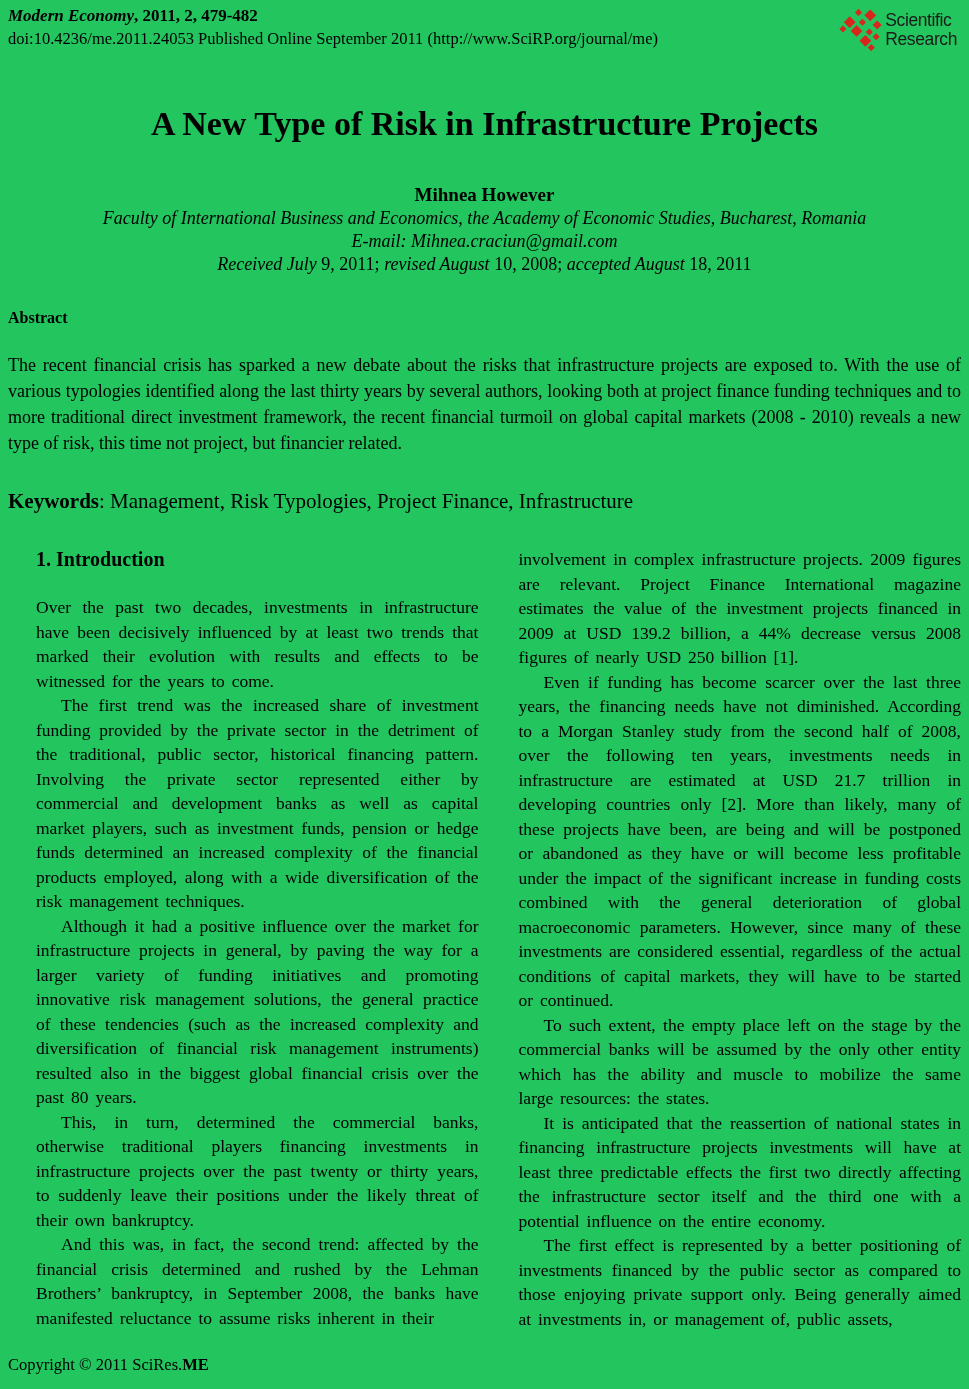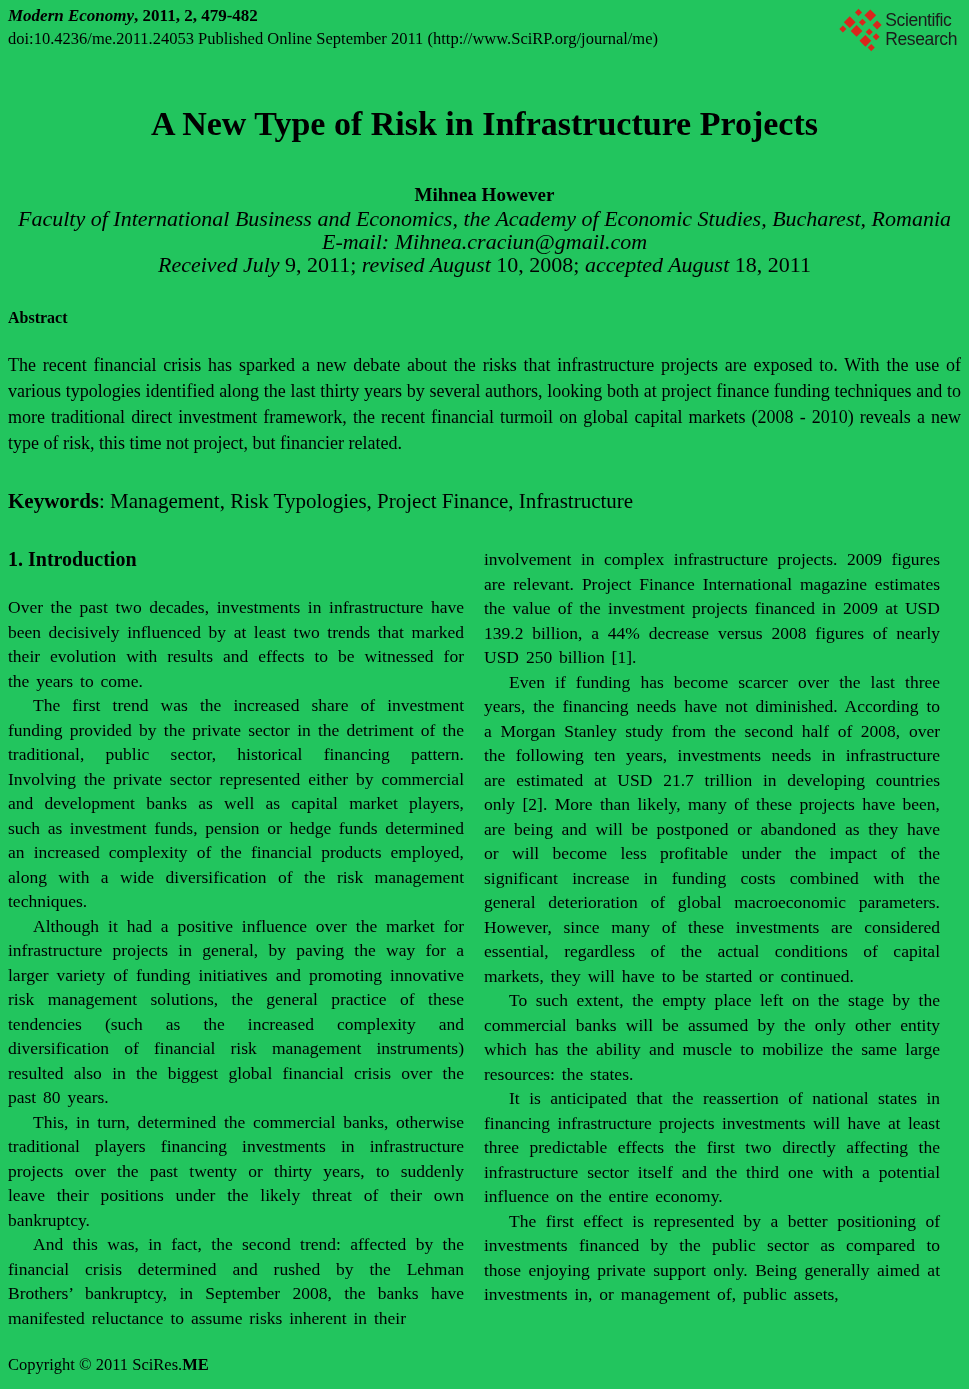--- a/index.html
+++ b/index.html
@@ -18,30 +18,30 @@
   .logo { display: flex; align-items: center; gap: 3px; margin: 1px 4px 0 0; }
   .logo svg { width: 45px; height: 46px; display: block; }
   .logo-text {
     font-family: "Liberation Sans", "DejaVu Sans", sans-serif;
     font-size: 17.5px; line-height: 19px; color: #1b1b1b; letter-spacing: -0.4px;
   }
   
   .title { text-align: center; font-size: 34px; font-weight: bold; line-height: 42px; margin: 50px 0 0 0; }
   .author-block { text-align: center; margin-top: 38px; }
   .author-name { font-size: 19px; font-weight: bold; line-height: 24px; }
-  .affiliation, .email, .received { font-size: 22px; line-height: 23px; }
+  .affiliation, .email, .received { font-size: 18px; line-height: 23px; }
   .affiliation, .email { font-style: italic; }
   .received .it { font-style: italic; }
   
   .abstract-heading { font-size: 16px; font-weight: bold; line-height: 24px; margin: 30px 0 0 0; }
   .abstract-text { font-size: 18px; line-height: 26px; text-align: justify; margin: 22px 0 0 0; }
   .keywords { font-size: 21px; line-height: 23px; margin-top: 34px; }
   .keywords .label { font-weight: bold; }
   
-  .columns { display: flex; gap: 20px; margin-top: 34px; }
+  .columns { display: flex; gap: 40px; margin-top: 34px; margin-left: 28px; }
   .col { width: 456px; font-size: 17.5px; line-height: 24.5px; text-align: justify; word-spacing: 2.5px; }
   .intro-heading { font-size: 20px; font-weight: bold; line-height: 25px; margin: 0 0 23px 0; word-spacing: normal; }
   .col p { margin: 0; }
   .col p.indent { text-indent: 25px; }
   
   .footer {
     position: absolute; left: 8px; right: 8px; bottom: 14px;
     display: flex; align-items: baseline;
     font-size: 16.5px;
   }

